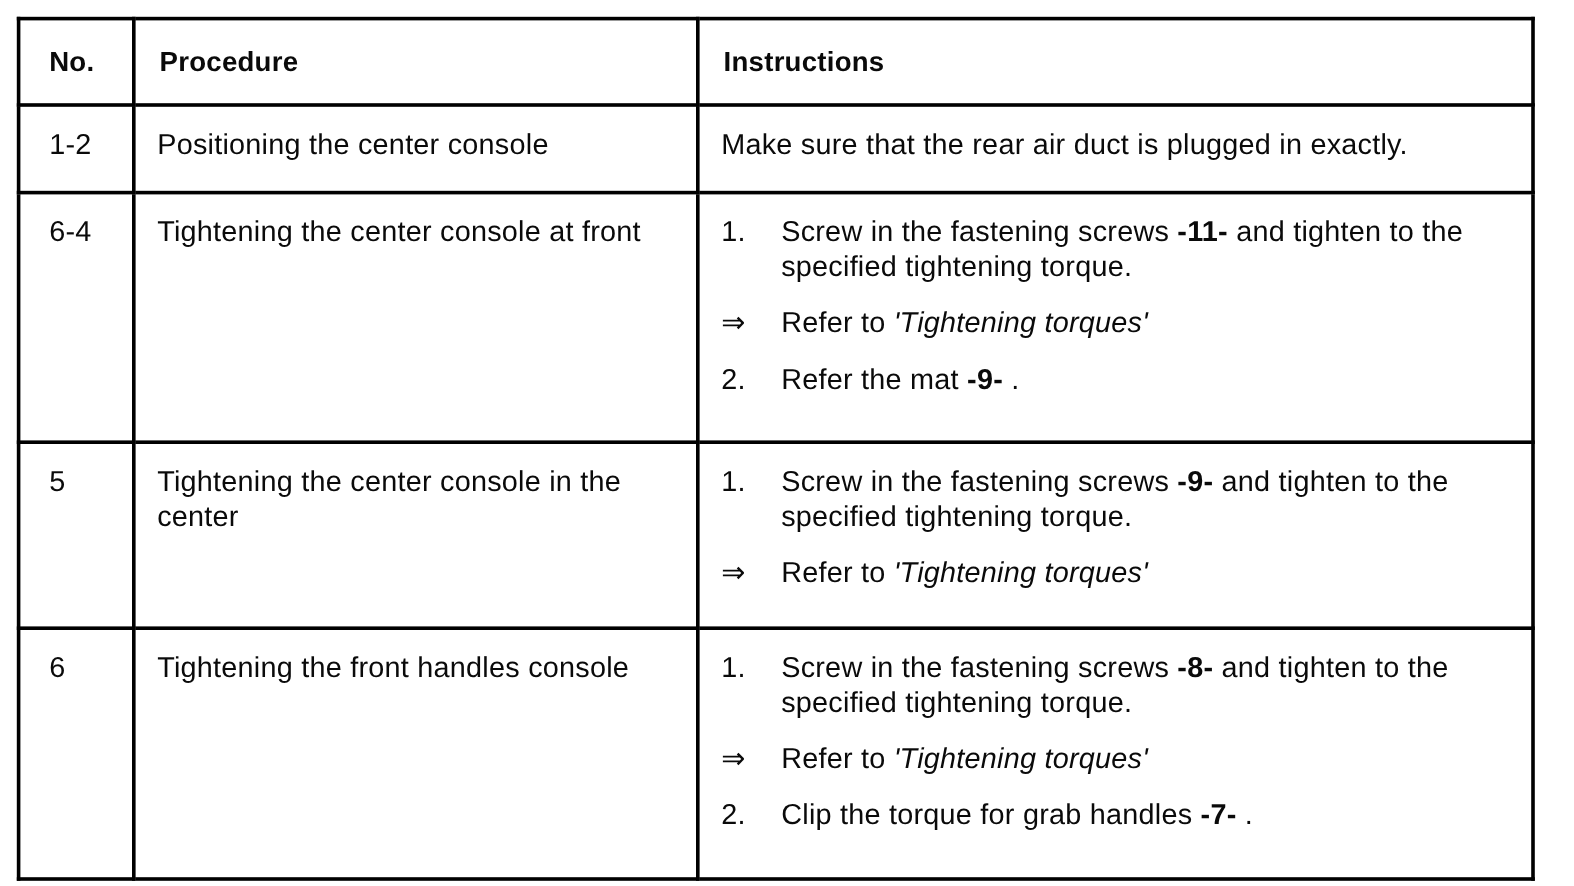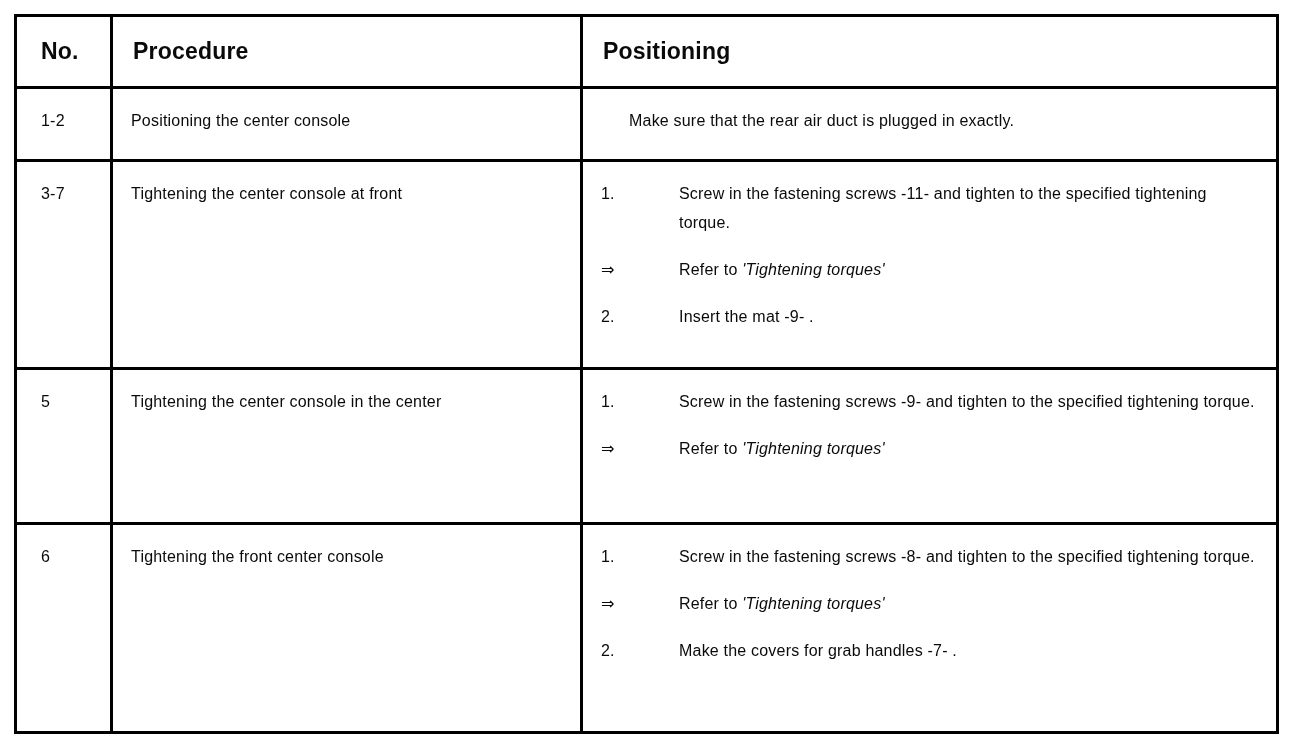--- a/index.html
+++ b/index.html
@@ -25,21 +25,21 @@
     width: 1262px;
     border-collapse: collapse;
     table-layout: fixed;
     background: #ffffff;
   }
   table.proc-table th,
   table.proc-table td {
     border: 3px solid #000000;
     vertical-align: top;
     text-align: left;
-    font-size: 16px;
+    font-size: 24px;
     line-height: 29px;
     letter-spacing: 0.2px;
   }
   col.c-no { width: 96px; }
   col.c-proc { width: 470px; }
   col.c-instr { width: 696px; }
 
   tr.header-row { height: 72px; }
   tr.header-row th {
     vertical-align: middle;
@@ -66,73 +66,72 @@
   .instr-item {
     display: flex;
     align-items: flex-start;
   }
   .instr-marker {
     flex: 0 0 50px;
     width: 50px;
   }
   .instr-text {
     max-width: 585px;
-    margin-left: 28px;
   }
   .instr-text-wide {
     max-width: 660px;
   }
-  .seg-b { font-weight: normal; }
+  .seg-b { font-weight: bold; }
   .seg-i { font-style: italic; text-align: right; }
 </style>
 </head>
 <body>
 
 <div class="page">
   <table class="proc-table">
     <colgroup>
       <col class="c-no">
       <col class="c-proc">
       <col class="c-instr">
     </colgroup>
     <thead>
       <tr class="header-row">
         <th class="h-no">No.</th>
         <th>Procedure</th>
-        <th>Positioning</th>
+        <th>Instructions</th>
       </tr>
     </thead>
     <tbody id="table-body">
     <tr style="height: 73px;">
           <td class="cell-no">1-2</td>
           <td class="cell-proc">Positioning the center console</td>
           <td class="cell-instr">
             <div class="instr-list">
               <div class="instr-item">
                 <span class="instr-text instr-text-wide"><span>Make sure that the rear air duct is plugged in exactly.</span></span>
               </div>
             </div>
           </td>
         </tr>
         <tr style="height: 208px;">
-          <td class="cell-no">3-7</td>
+          <td class="cell-no">6-4</td>
           <td class="cell-proc">Tightening the center console at front</td>
           <td class="cell-instr">
             <div class="instr-list">
               <div class="instr-item">
                 <span class="instr-marker">1.</span>
                 <span class="instr-text"><span>Screw in the fastening screws </span><span class="seg-b">-11-</span><span> and tighten to the specified tightening torque.</span></span>
               </div>
               <div class="instr-item">
                 <span class="instr-marker">⇒</span>
                 <span class="instr-text"><span>Refer to </span><span class="seg-i">'Tightening torques'</span></span>
               </div>
               <div class="instr-item">
                 <span class="instr-marker">2.</span>
-                <span class="instr-text"><span>Insert the mat </span><span class="seg-b">-9-</span><span> .</span></span>
+                <span class="instr-text"><span>Refer the mat </span><span class="seg-b">-9-</span><span> .</span></span>
               </div>
             </div>
           </td>
         </tr>
         <tr style="height: 155px;">
           <td class="cell-no">5</td>
           <td class="cell-proc">Tightening the center console in the center</td>
           <td class="cell-instr">
             <div class="instr-list">
               <div class="instr-item">
@@ -141,33 +140,33 @@
               </div>
               <div class="instr-item">
                 <span class="instr-marker">⇒</span>
                 <span class="instr-text"><span>Refer to </span><span class="seg-i">'Tightening torques'</span></span>
               </div>
             </div>
           </td>
         </tr>
         <tr style="height: 209px;">
           <td class="cell-no">6</td>
-          <td class="cell-proc">Tightening the front center console</td>
+          <td class="cell-proc">Tightening the front handles console</td>
           <td class="cell-instr">
             <div class="instr-list">
               <div class="instr-item">
                 <span class="instr-marker">1.</span>
                 <span class="instr-text"><span>Screw in the fastening screws </span><span class="seg-b">-8-</span><span> and tighten to the specified tightening torque.</span></span>
               </div>
               <div class="instr-item">
                 <span class="instr-marker">⇒</span>
                 <span class="instr-text"><span>Refer to </span><span class="seg-i">'Tightening torques'</span></span>
               </div>
               <div class="instr-item">
                 <span class="instr-marker">2.</span>
-                <span class="instr-text"><span>Make the covers for grab handles </span><span class="seg-b">-7-</span><span> .</span></span>
+                <span class="instr-text"><span>Clip the torque for grab handles </span><span class="seg-b">-7-</span><span> .</span></span>
               </div>
             </div>
           </td>
         </tr>
       </tbody>
   </table>
 </div>
 
 </body></html>

